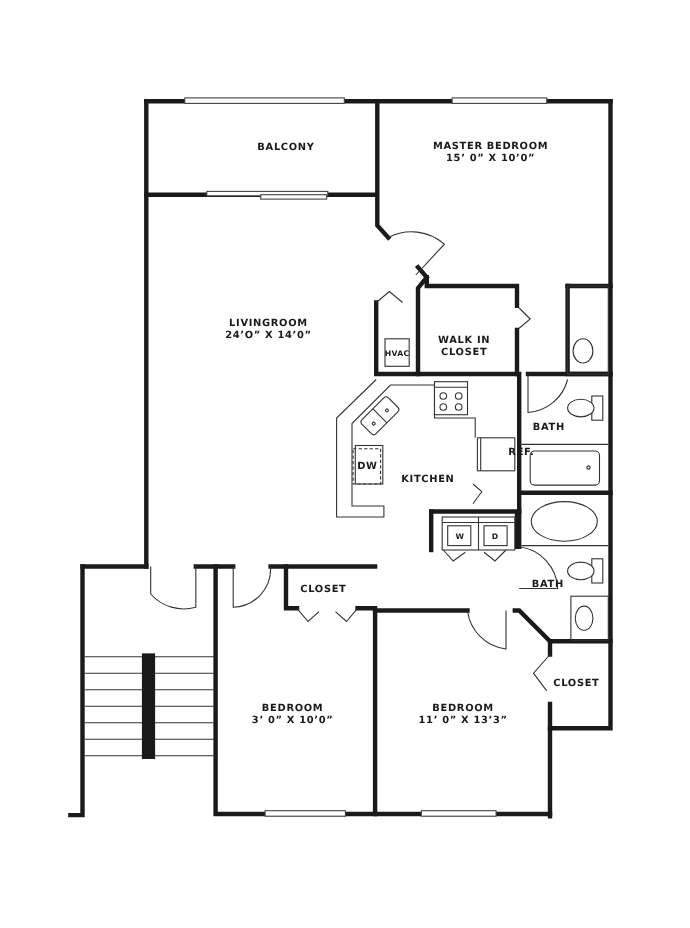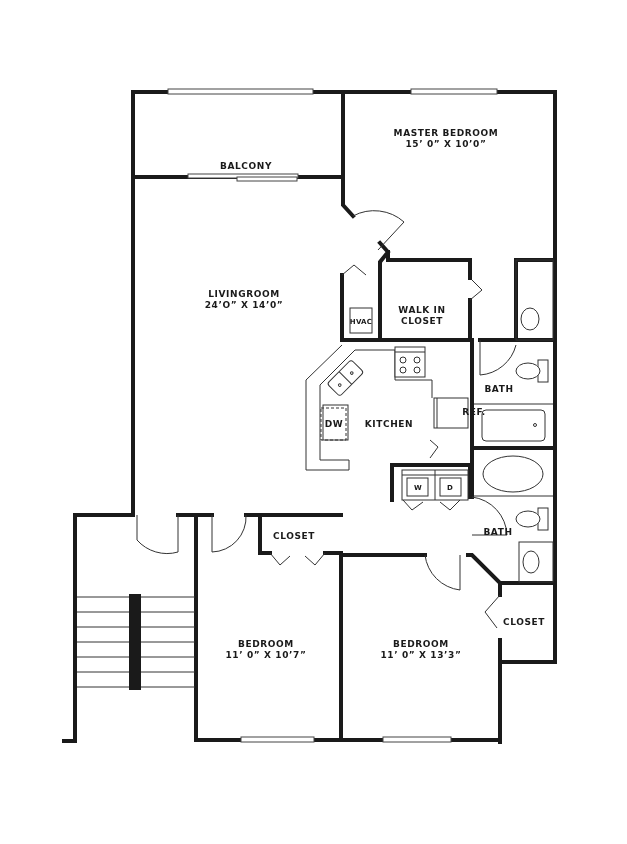--- a/index.html
+++ b/index.html
@@ -142,53 +142,53 @@
     <line class="thin" x1="77" y1="612" x2="195" y2="612"></line>
     <line class="thin" x1="77" y1="627" x2="195" y2="627"></line>
     <line class="thin" x1="77" y1="642" x2="195" y2="642"></line>
     <line class="thin" x1="77" y1="657" x2="195" y2="657"></line>
     <line class="thin" x1="77" y1="672" x2="195" y2="672"></line>
     <line class="thin" x1="77" y1="687" x2="195" y2="687"></line>
     <rect x="129" y="594" width="12" height="96" fill="#1a1a1a"></rect>
   </g>
 </svg>
 
-<div class="lbl" style="left:246px;top:129px;margin-top:32px;">
+<div class="lbl" style="left:260px;top:129px;">
   <span>BALCONY</span>
 </div>
 <div class="lbl" style="left:446px;top:128px;">
   <span class="dim">MASTER BEDROOM</span>
   <span class="dim">15’ 0” X 10’0”</span>
 </div>
 <div class="lbl" style="left:244px;top:289px;">
   <span class="dim">LIVINGROOM</span>
   <span class="dim">24’O” X 14’0”</span>
 </div>
 <div class="lbl" style="left:422px;top:293px;margin-top:12px;">
   <span class="dim">WALK IN</span>
   <span class="dim">CLOSET</span>
 </div>
-<div class="lbl" style="left:389px;top:419px;">
+<div class="lbl" style="left:389px;top:431px;">
   <span>KITCHEN</span>
 </div>
 <div class="lbl" style="left:499px;top:384px;">
   <span>BATH</span>
 </div>
 <div class="lbl" style="left:498px;top:527px;">
   <span>BATH</span>
 </div>
 <div class="lbl" style="left:294px;top:531px;">
   <span>CLOSET</span>
 </div>
 <div class="lbl" style="left:524px;top:617px;">
   <span>CLOSET</span>
 </div>
 <div class="lbl" style="left:266px;top:639px;">
   <span class="dim">BEDROOM</span>
-  <span class="dim">11’ 0” X 10’7”</span>
+  <span class="dim">3’ 0” X 10’0”</span>
 </div>
 <div class="lbl" style="left:421px;top:639px;">
   <span class="dim">BEDROOM</span>
   <span class="dim">11’ 0” X 13’3”</span>
 </div>
 
 <div class="lbl small" style="left:361px;top:317px;">
   <span>HVAC</span>
 </div>
 <div class="lbl" style="left:334px;top:419px;">

